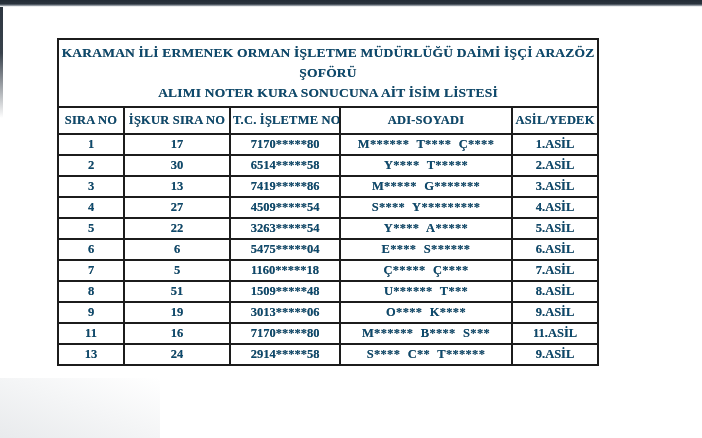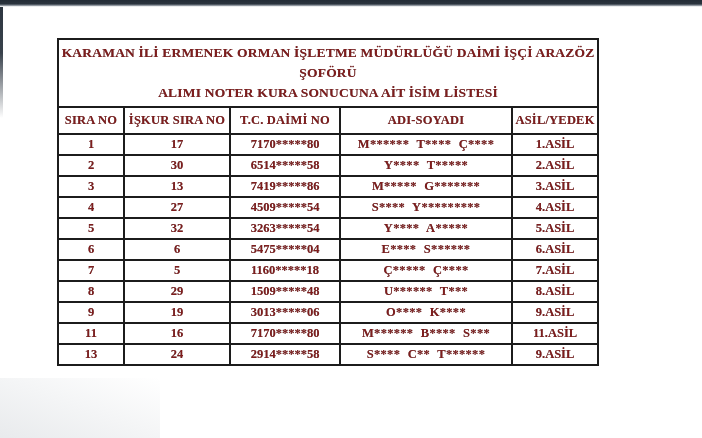--- a/index.html
+++ b/index.html
@@ -44,21 +44,21 @@
   .doc-page {
     position: absolute;
     top: 38px;
     left: 57px;
     z-index: 2;
   }
   table.result-table {
     border-collapse: collapse;
     table-layout: fixed;
     width: 540px;
-    color: #7f1d1d;
+    color: #0c4a6e;
     font-weight: bold;
     text-shadow: 0 0 0.5px rgba(20,20,20,0.55);
   }
   table.result-table th,
   table.result-table td {
     border: 2px solid #1c1c1c;
     text-align: center;
     vertical-align: middle;
     padding: 0 2px;
     overflow: hidden;
@@ -106,21 +106,21 @@
       <tr>
         <td class="title-cell" colspan="5">
           <div>KARAMAN İLİ ERMENEK ORMAN İŞLETME MÜDÜRLÜĞÜ DAİMİ İŞÇİ ARAZÖZ</div>
           <div>ŞOFÖRÜ</div>
           <div>ALIMI NOTER KURA SONUCUNA AİT İSİM LİSTESİ</div>
         </td>
       </tr>
       <tr class="header-row">
         <th>SIRA NO</th>
         <th>İŞKUR SIRA NO</th>
-        <th>T.C. DAİMİ NO</th>
+        <th>T.C. İŞLETME NO</th>
         <th>ADI-SOYADI</th>
         <th>ASİL/YEDEK</th>
       </tr>
     </tbody>
     <tbody id="rows-body">
   <tr class="data-row">
     <td>1</td>
     <td>17</td>
     <td>7170*****80</td>
     <td class="name-cell">M****** T**** Ç****</td>
@@ -146,21 +146,21 @@
   <tr class="data-row">
     <td>4</td>
     <td>27</td>
     <td>4509*****54</td>
     <td class="name-cell">S**** Y*********</td>
     <td>4.ASİL</td>
   </tr>
 
   <tr class="data-row">
     <td>5</td>
-    <td>32</td>
+    <td>22</td>
     <td>3263*****54</td>
     <td class="name-cell">Y**** A*****</td>
     <td>5.ASİL</td>
   </tr>
 
   <tr class="data-row">
     <td>6</td>
     <td>6</td>
     <td>5475*****04</td>
     <td class="name-cell">E**** S******</td>
@@ -170,21 +170,21 @@
   <tr class="data-row">
     <td>7</td>
     <td>5</td>
     <td>1160*****18</td>
     <td class="name-cell">Ç***** Ç****</td>
     <td>7.ASİL</td>
   </tr>
 
   <tr class="data-row">
     <td>8</td>
-    <td>29</td>
+    <td>51</td>
     <td>1509*****48</td>
     <td class="name-cell">U****** T***</td>
     <td>8.ASİL</td>
   </tr>
 
   <tr class="data-row">
     <td>9</td>
     <td>19</td>
     <td>3013*****06</td>
     <td class="name-cell">O**** K****</td>

